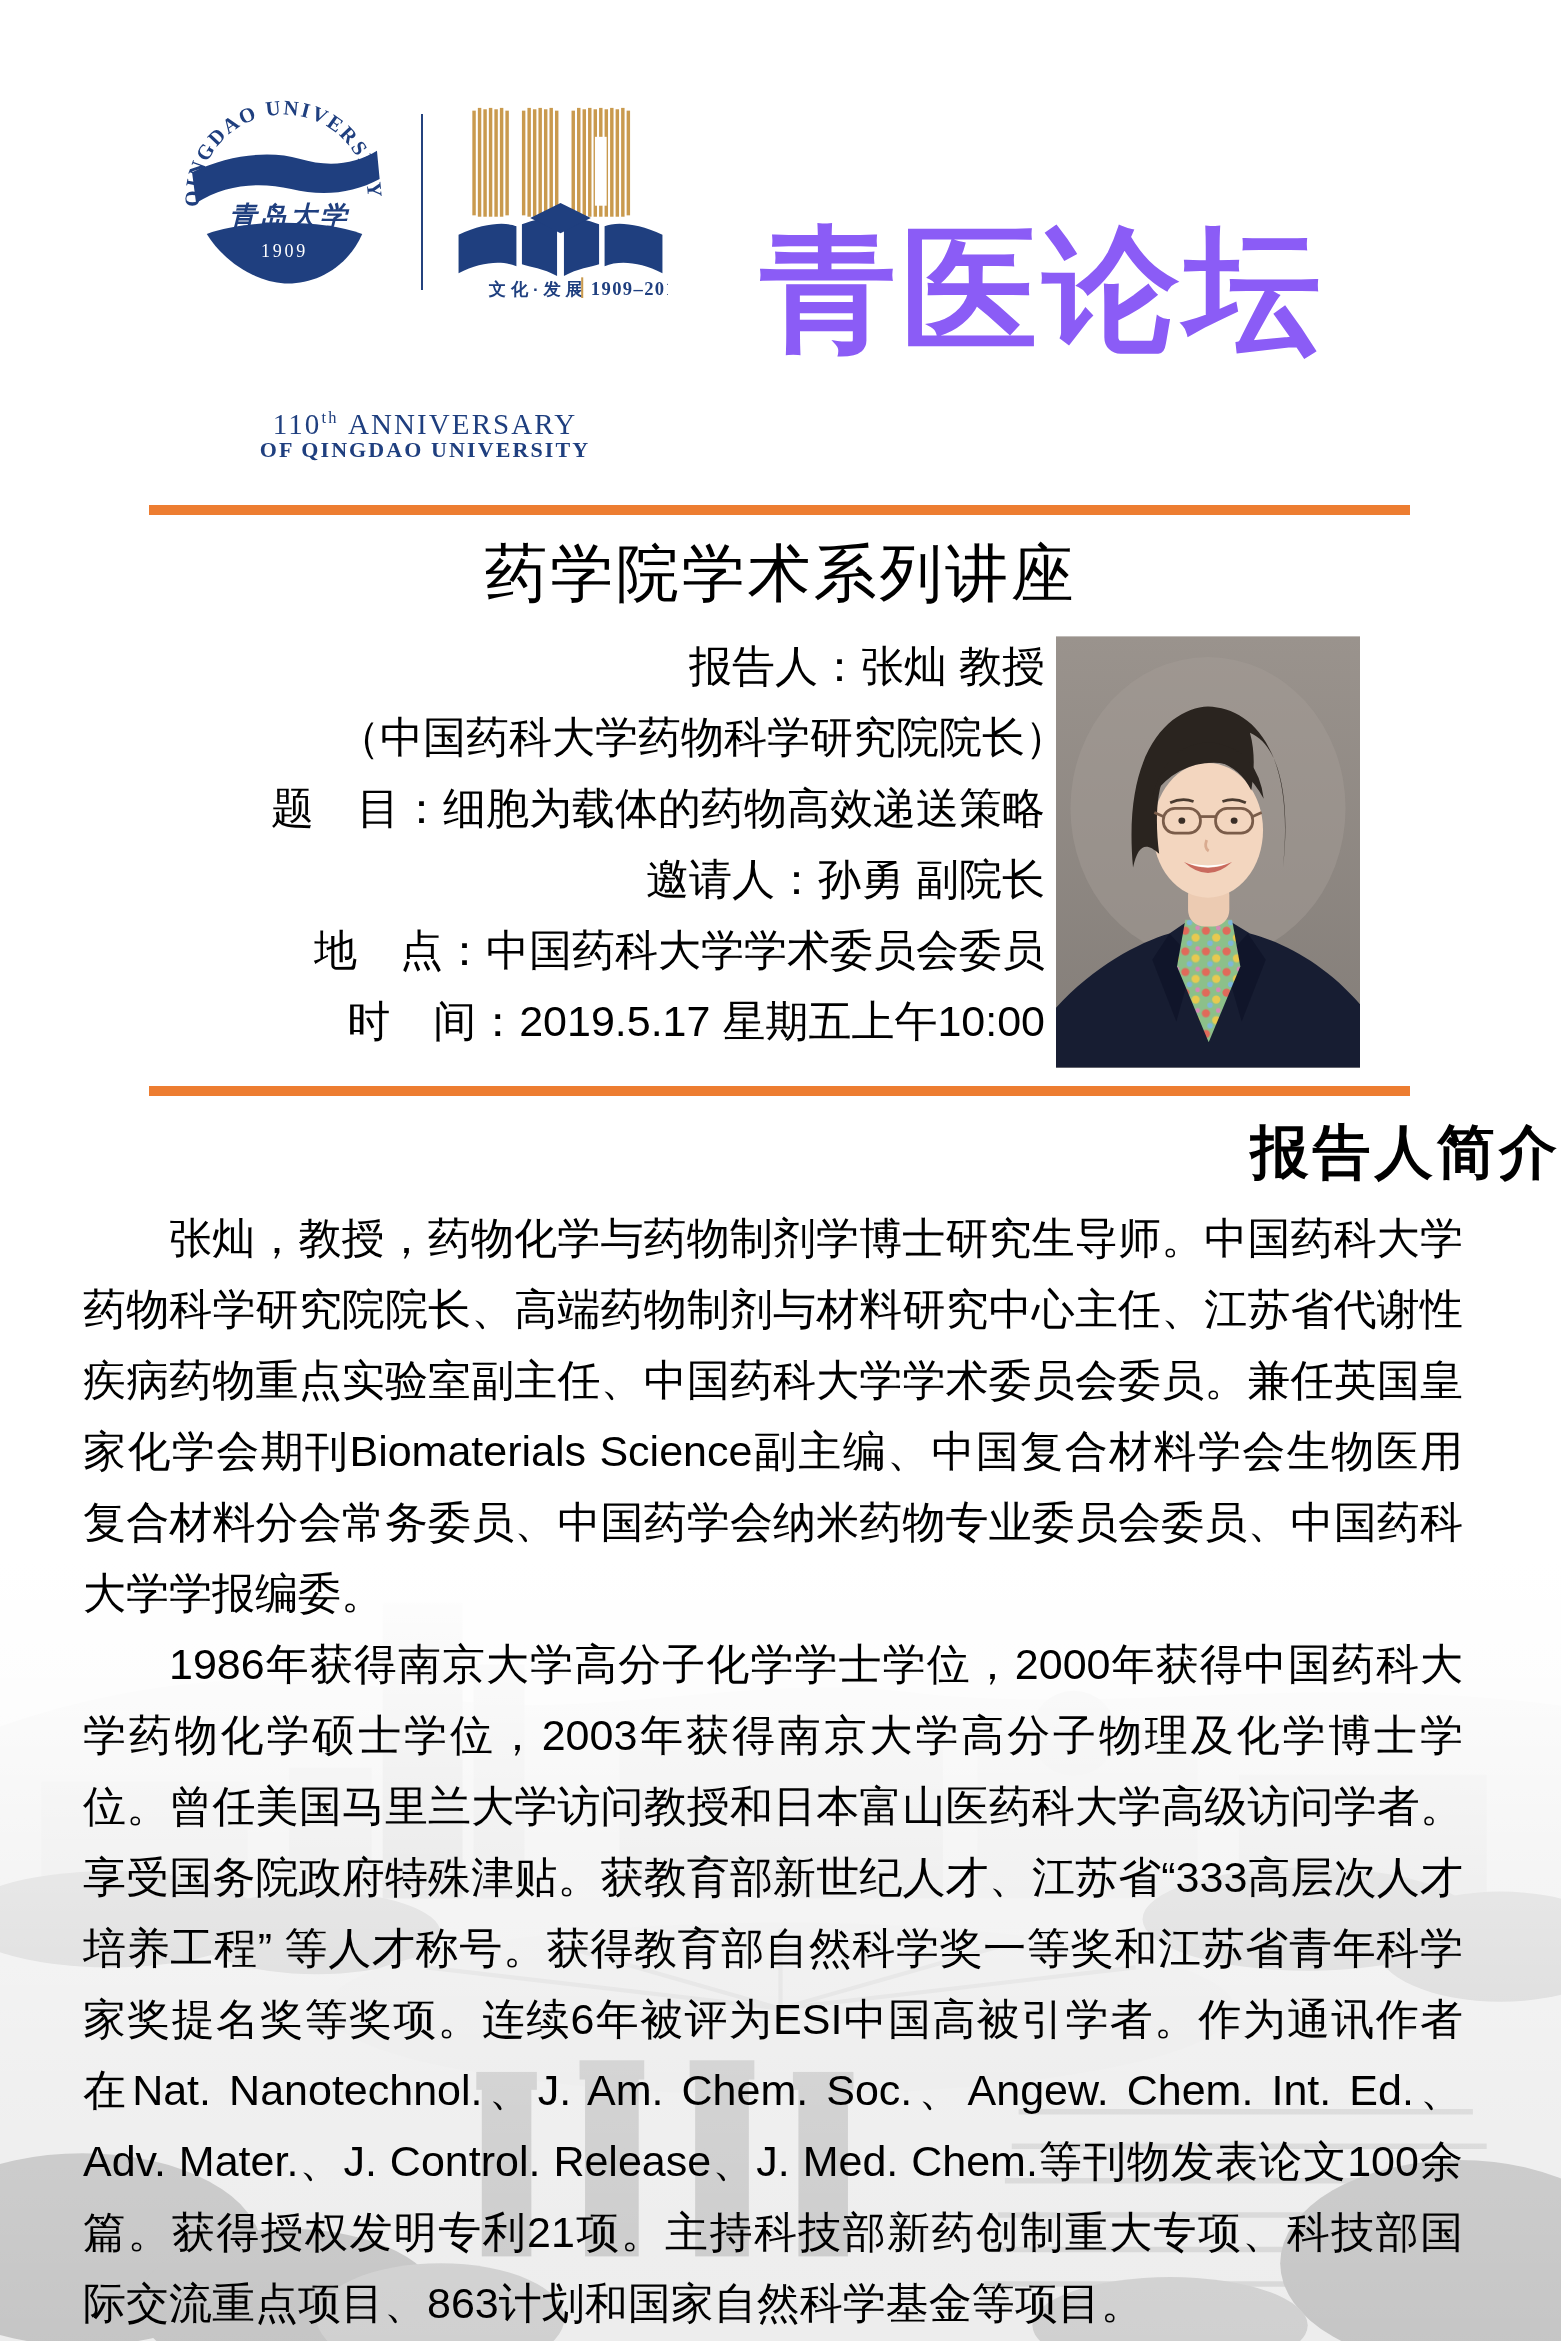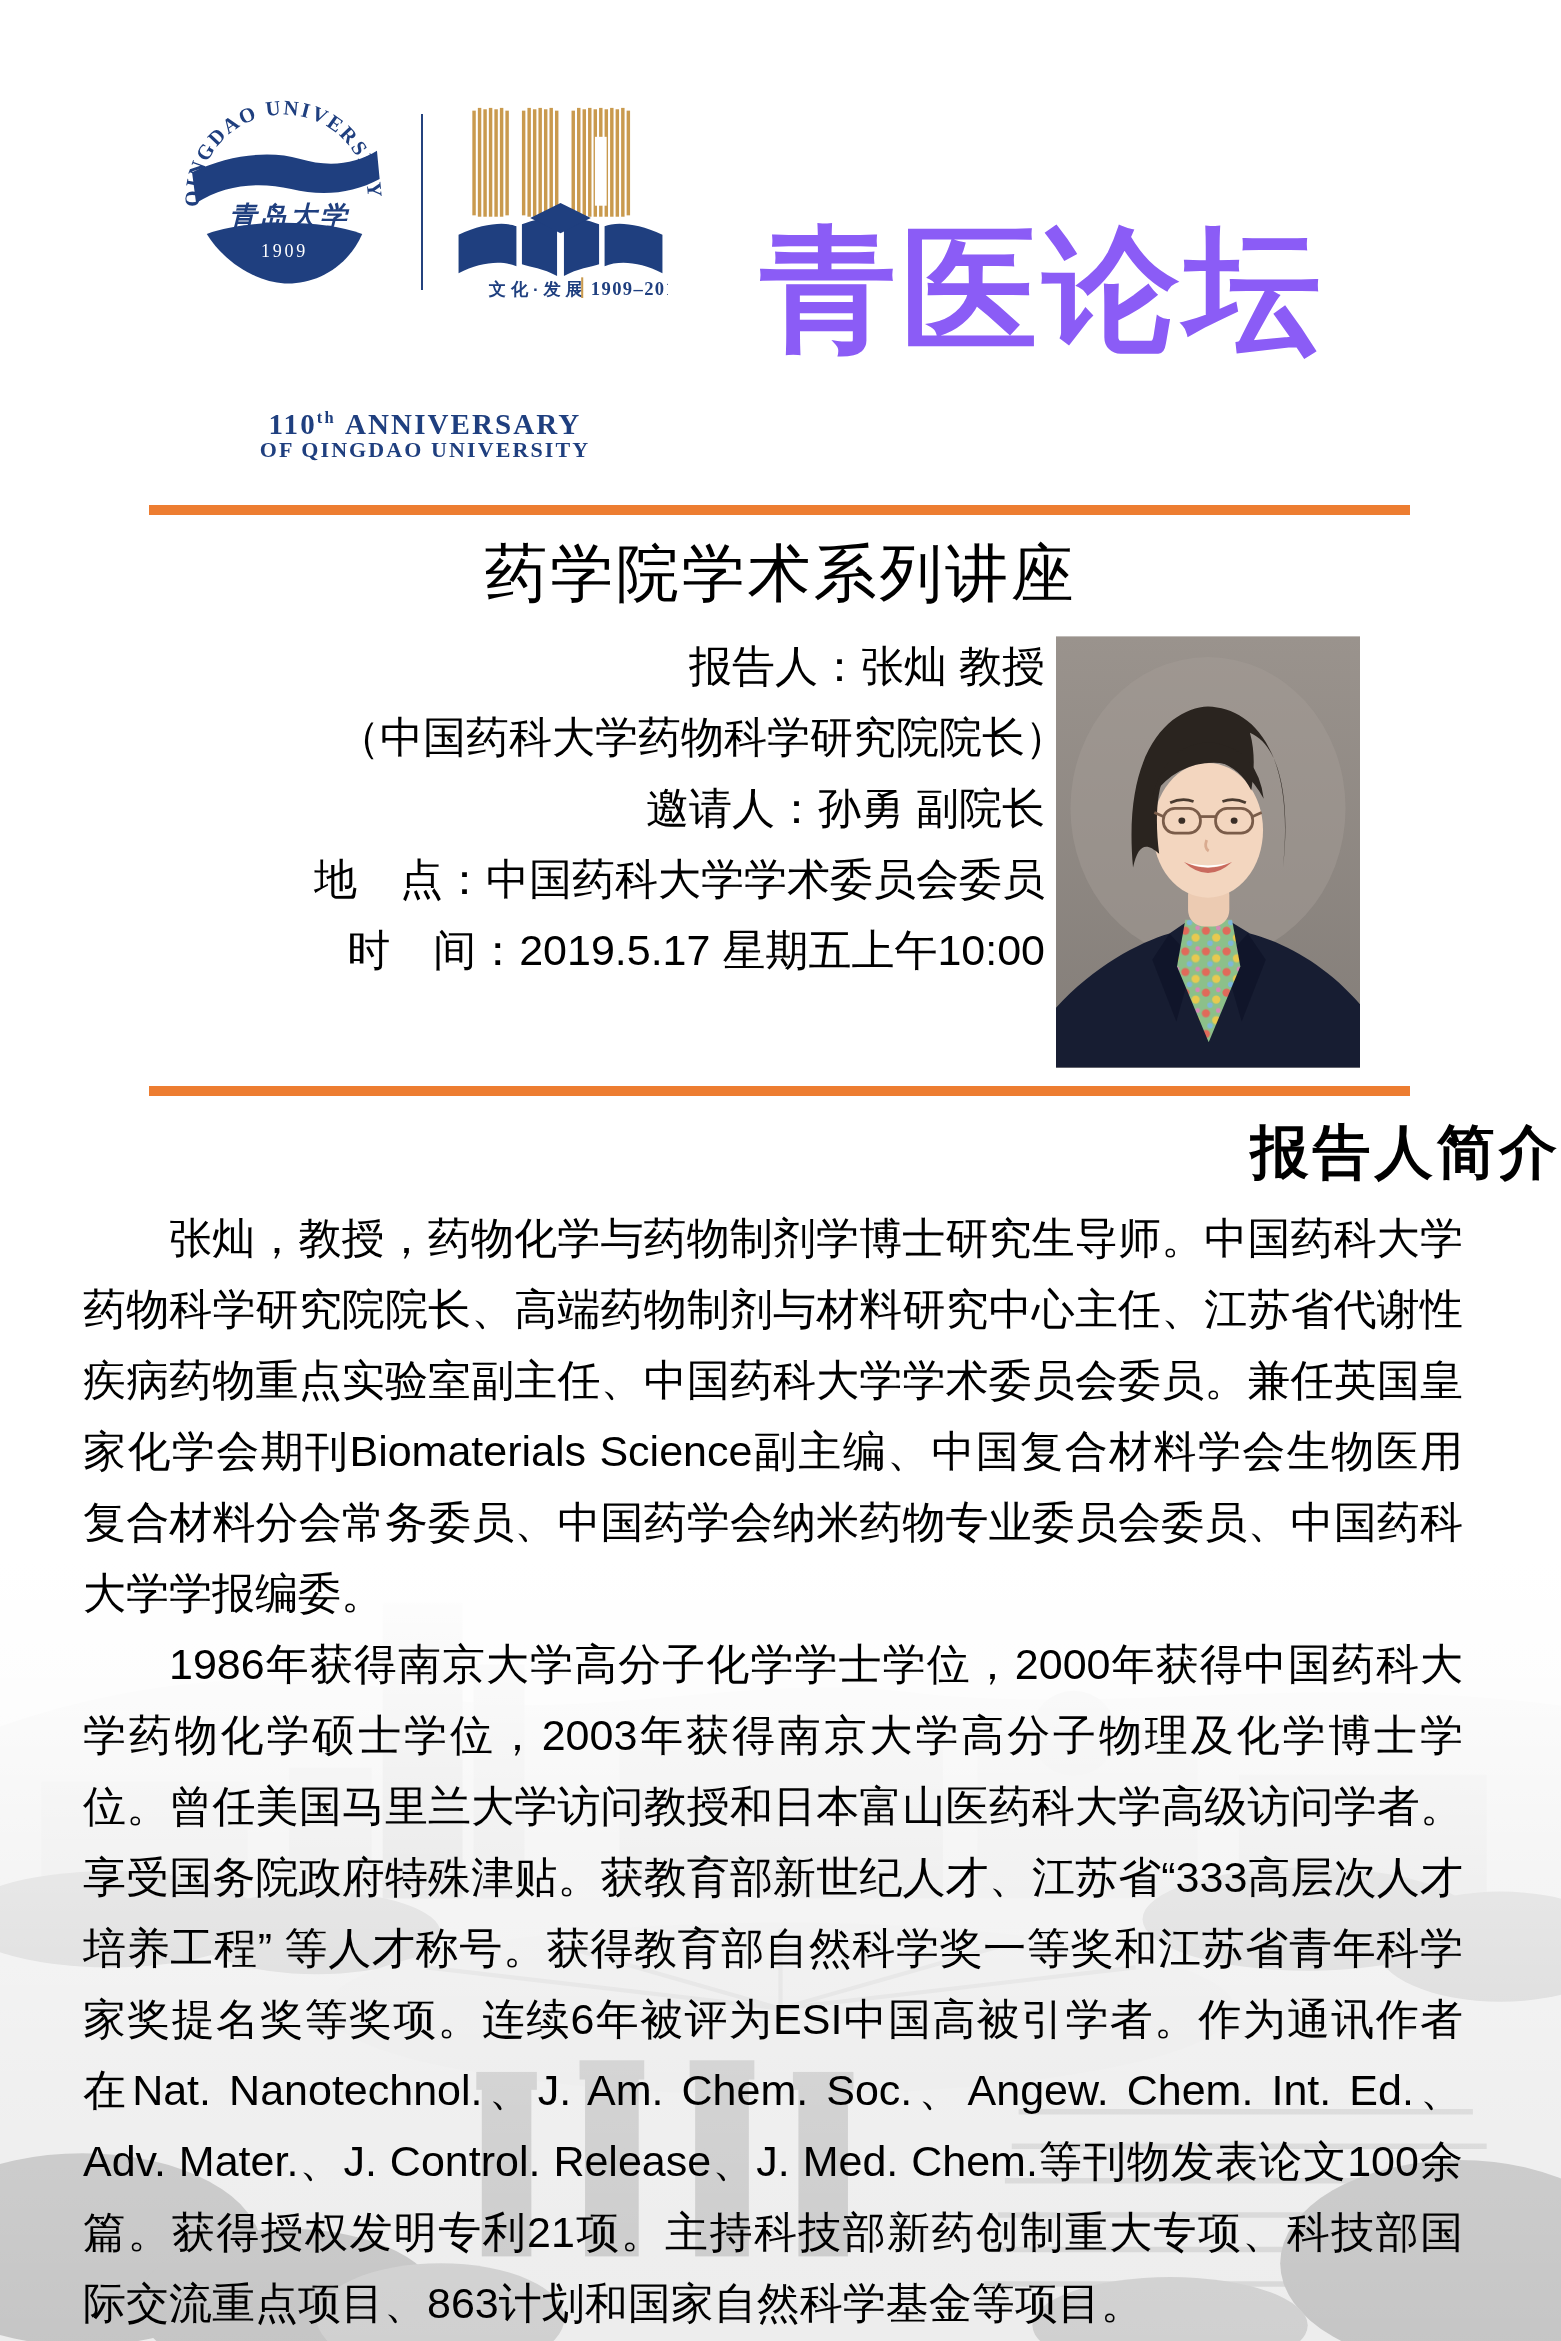--- a/index.html
+++ b/index.html
@@ -10,21 +10,21 @@
   .abs{position:absolute;}
   
   .emblem{left:184px;top:89px;width:201px;height:204px;}
   .logo-divider{left:421px;top:114px;width:2.1px;height:176px;background:#24427e;}
   .logo110{left:453px;top:101px;width:215px;height:197px;}
   .anniv-cn{
     left:151px;top:329px;width:551px;font-size:56px;font-weight:800;color:#1f3f7f;
     letter-spacing:1.4px;white-space:nowrap;
   }
   .anniv-en1{left:153px;top:402px;width:544px;text-align:center;
-    font-family:"Liberation Serif","DejaVu Serif",serif;font-weight:700;color:#1f3f7f;
+    font-family:"Liberation Serif","DejaVu Serif",serif;font-weight:400;color:#1f3f7f;
     font-size:29px;letter-spacing:2.1px;line-height:32px;}
   .anniv-en1 sup{font-size:16.5px;}
   .anniv-en2{left:153px;top:434px;width:544px;text-align:center;
     font-family:"Liberation Serif","DejaVu Serif",serif;font-weight:600;color:#1f3f7f;
     font-size:22px;letter-spacing:2.1px;line-height:32px;}
   .forum-title{
     left:760px;top:222px;width:730px;font-size:136px;font-weight:800;color:#8b5cf6;
     letter-spacing:5.5px;white-space:nowrap;line-height:1;
   }
   
@@ -185,20 +185,21 @@
   <div class="abs forum-title fg">青医论坛</div>
 
   <div class="abs bar top fg"></div>
   <div class="abs bar bottom fg"></div>
 
   <div class="abs series-title fg">药学院学术系列讲座</div>
 
   <div class="abs info-block fg">
     <div class="info-row"><span class="info-label">报告人：</span><span>张灿 教授</span></div>
     <div class="info-row"><span class="info-label"></span><span>（中国药科大学药物科学研究院院长）</span></div>
+    <div class="info-row"><span class="info-label">题　目：</span><span>细胞为载体的药物高效递送策略</span></div>
     <div class="info-row"><span class="info-label">邀请人：</span><span>孙勇 副院长</span></div>
     <div class="info-row"><span class="info-label">地　点：</span><span>中国药科大学学术委员会委员</span></div>
     <div class="info-row"><span class="info-label">时　间：</span><span>2019.5.17 星期五上午10:00</span></div>
   </div>
 
   <div class="abs photo fg">
     <svg width="304" height="432" viewBox="0 0 442 627" xmlns="http://www.w3.org/2000/svg">
       <defs>
         <linearGradient id="bgg" x1="0" y1="0" x2="0" y2="1">
           <stop offset="0" stop-color="#9a938d"></stop>

